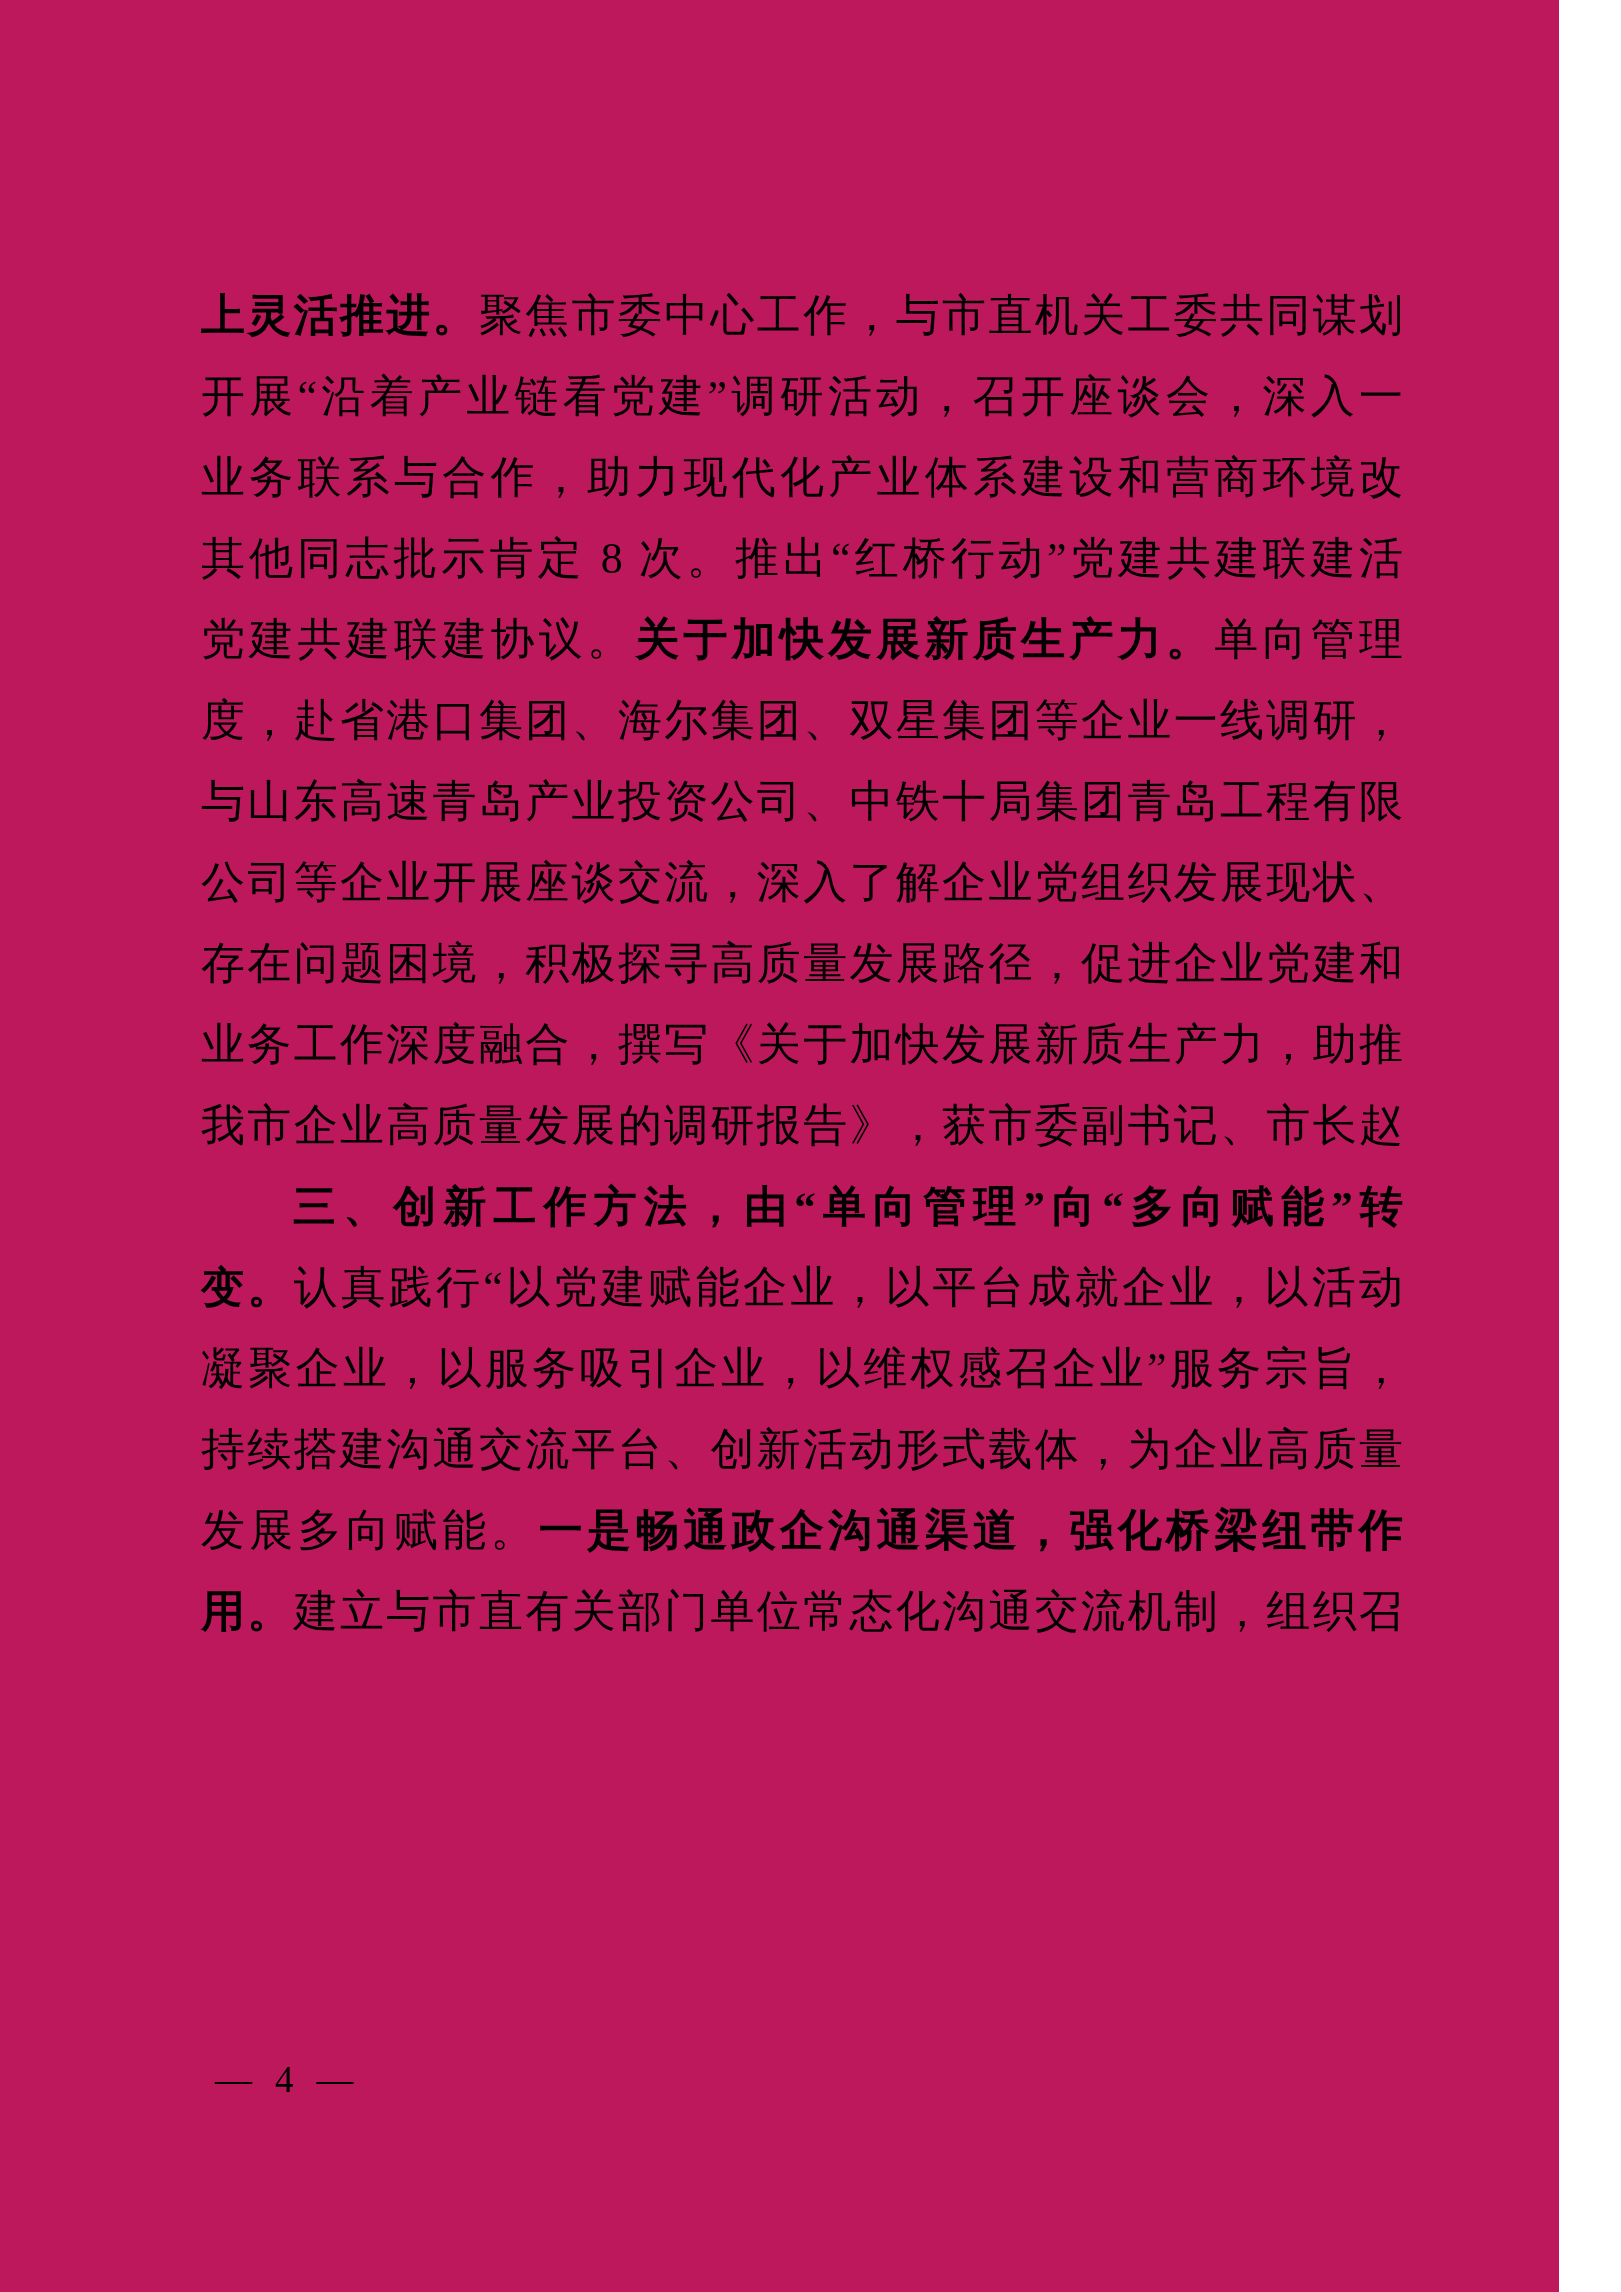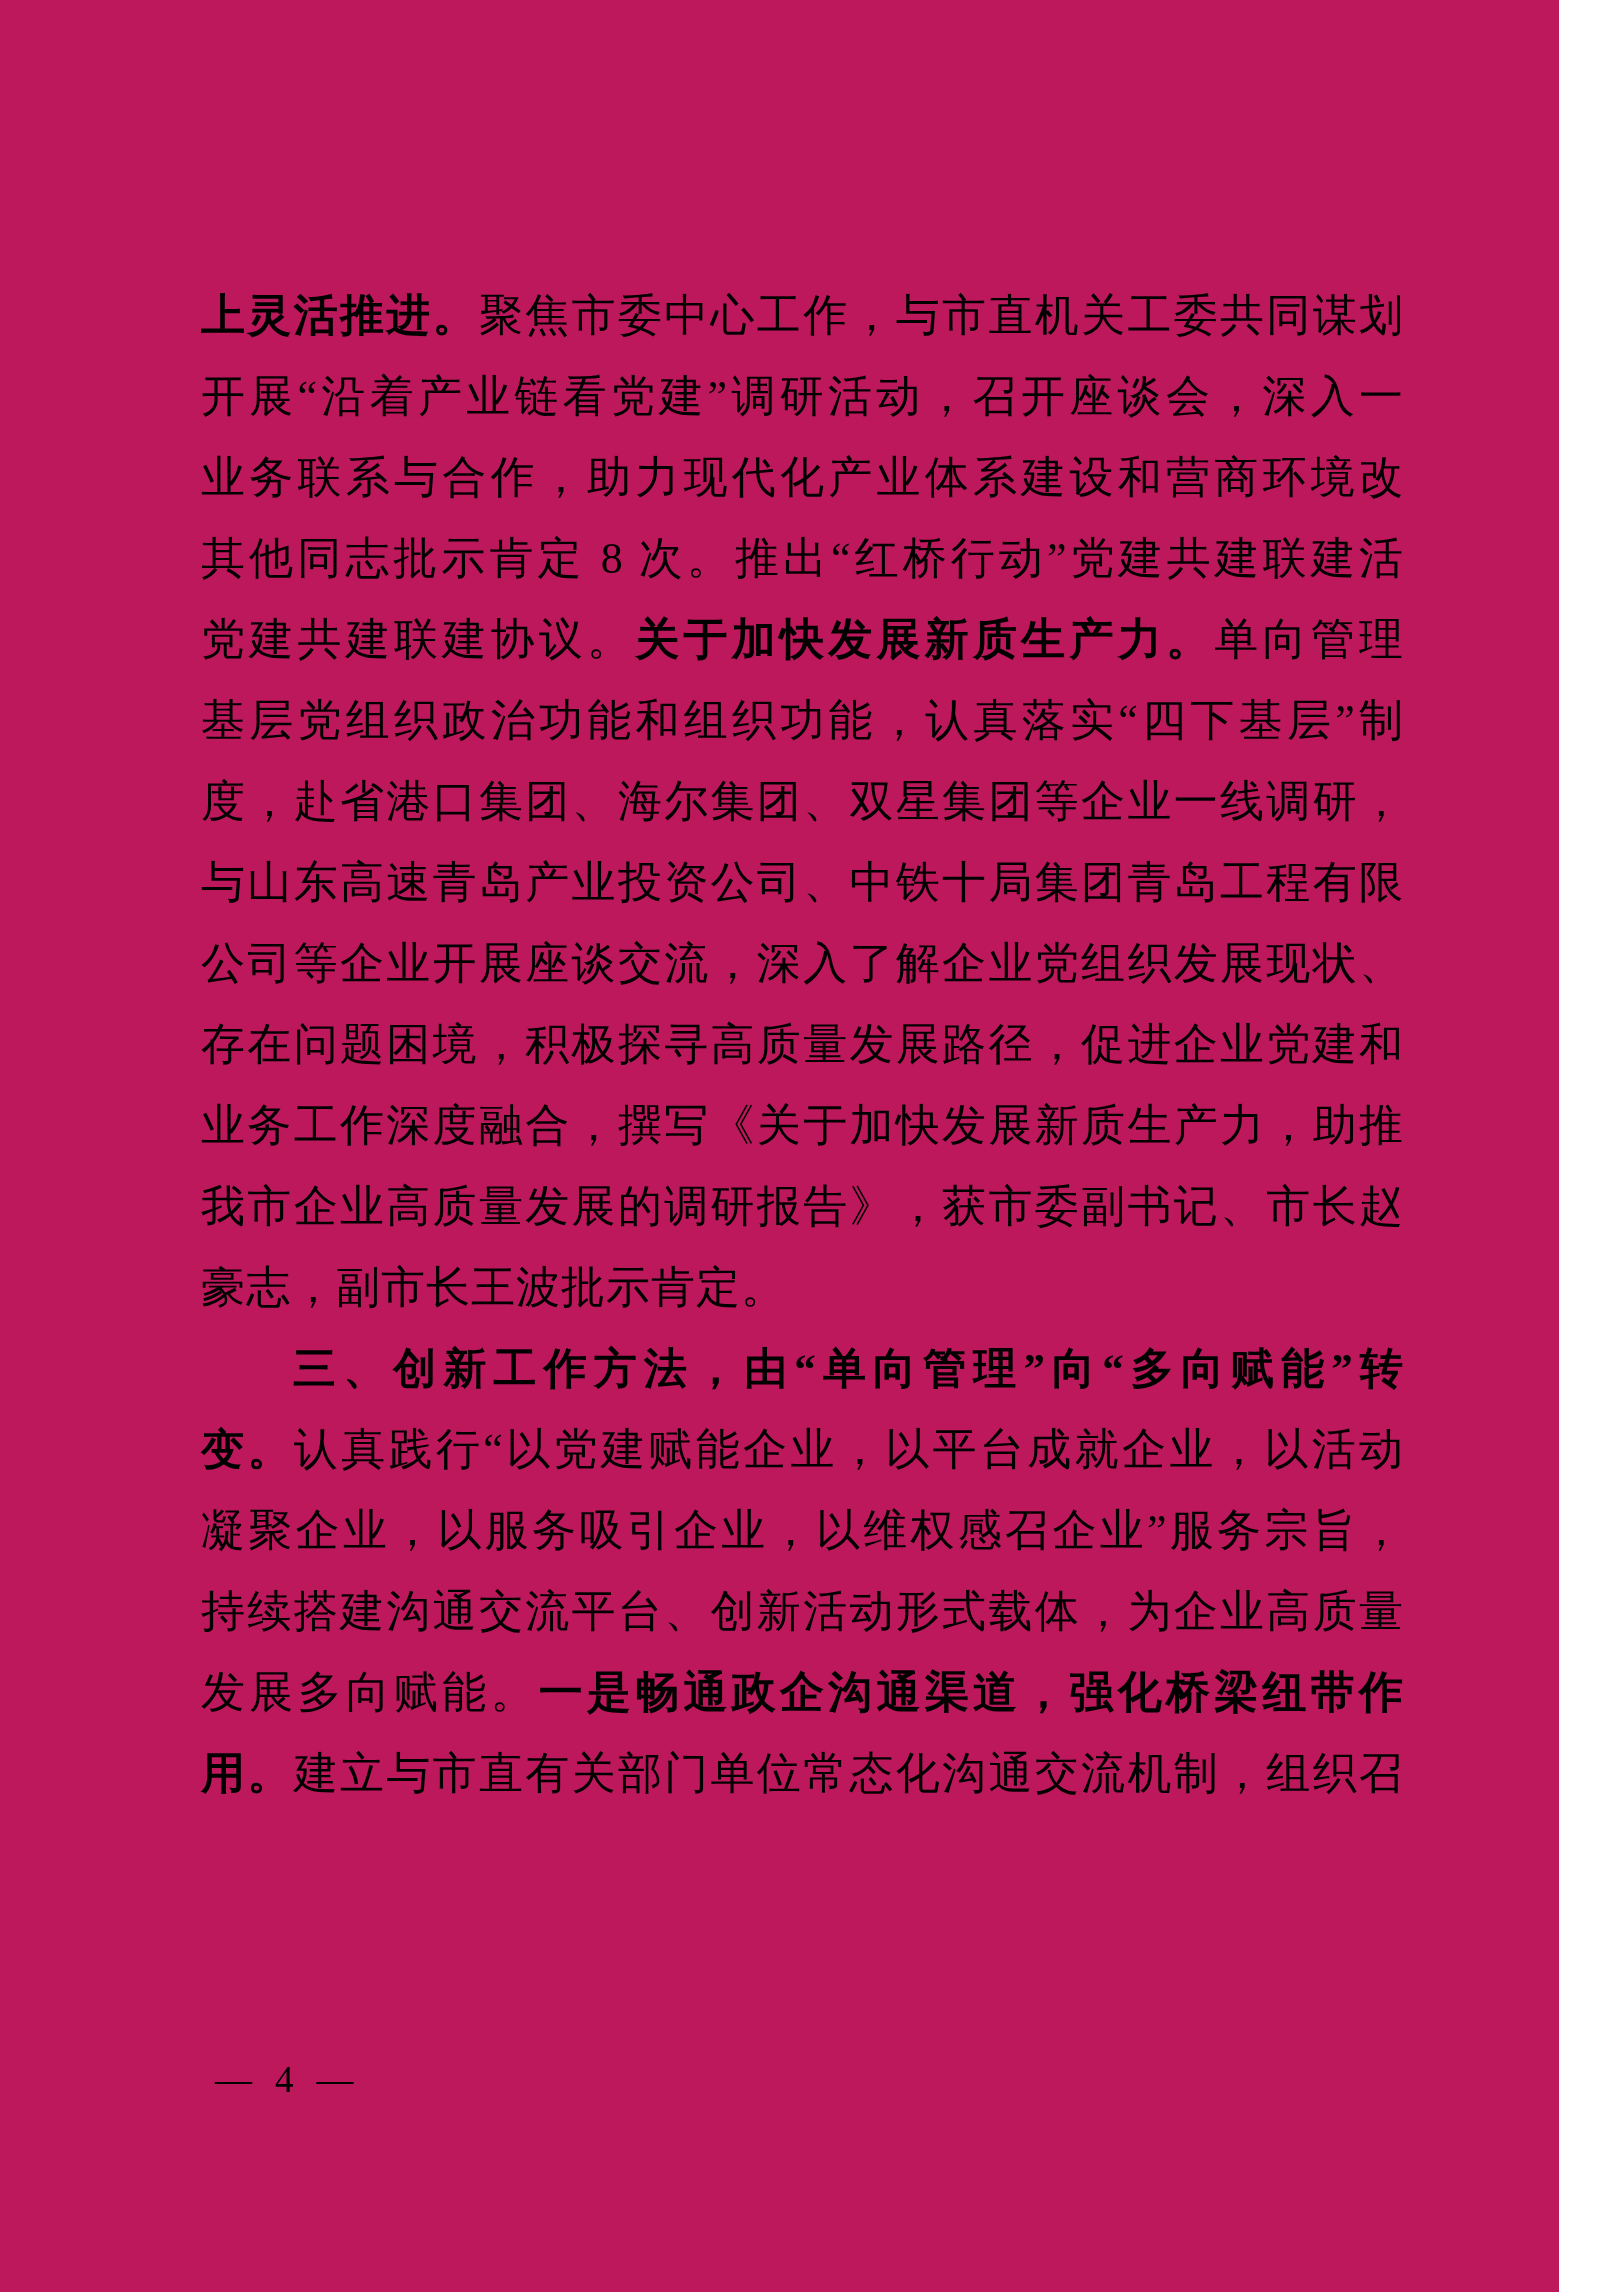--- a/index.html
+++ b/index.html
@@ -63,28 +63,26 @@
 </head>
 <body>
 
 <div class="page">
   <div class="text-block">
       <div class="line justify"><span class="seg-body-bold">上灵活推进。</span><span class="seg-body">聚焦市委中心工作，与市直机关工委共同谋划</span></div>
       <div class="line justify"><span class="seg-body">开展“沿着产业链看党建”调研活动，召开座谈会，深入一</span></div>
       <div class="line justify"><span class="seg-body">业务联系与合作，助力现代化产业体系建设和营商环境改</span></div>
       <div class="line justify"><span class="seg-body">其他同志批示肯定 8 次。推出“红桥行动”党建共建联建活</span></div>
       <div class="line justify"><span class="seg-body">党建共建联建协议。</span><span class="seg-body-bold">关于加快发展新质生产力。</span><span class="seg-body">单向管理</span></div>
-      <div class="line justify"><span class="seg-body">基层党组织政治功能和组织功能，认真落实“四下基层”制</span></div>
       <div class="line justify"><span class="seg-body">度，赴省港口集团、海尔集团、双星集团等企业一线调研，</span></div>
       <div class="line justify"><span class="seg-body">与山东高速青岛产业投资公司、中铁十局集团青岛工程有限</span></div>
       <div class="line justify"><span class="seg-body">公司等企业开展座谈交流，深入了解企业党组织发展现状、</span></div>
       <div class="line justify"><span class="seg-body">存在问题困境，积极探寻高质量发展路径，促进企业党建和</span></div>
       <div class="line justify"><span class="seg-body">业务工作深度融合，撰写《关于加快发展新质生产力，助推</span></div>
       <div class="line justify"><span class="seg-body">我市企业高质量发展的调研报告》，获市委副书记、市长赵</span></div>
-      <div class="line"><span class="seg-body">豪志，副市长王波批示肯定。</span></div>
       <div class="line justify indent"><span class="seg-heading">三、创新工作方法，由“单向管理”向“多向赋能”转</span></div>
       <div class="line justify"><span class="seg-heading">变。</span><span class="seg-body">认真践行“以党建赋能企业，以平台成就企业，以活动</span></div>
       <div class="line justify"><span class="seg-body">凝聚企业，以服务吸引企业，以维权感召企业”服务宗旨，</span></div>
       <div class="line justify"><span class="seg-body">持续搭建沟通交流平台、创新活动形式载体，为企业高质量</span></div>
       <div class="line justify"><span class="seg-body">发展多向赋能。</span><span class="seg-body-bold">一是畅通政企沟通渠道，强化桥梁纽带作</span></div>
       <div class="line justify"><span class="seg-body-bold">用。</span><span class="seg-body">建立与市直有关部门单位常态化沟通交流机制，组织召</span></div>
     </div>
   <div class="footer">
     <span>— 4 —</span>
   </div>

